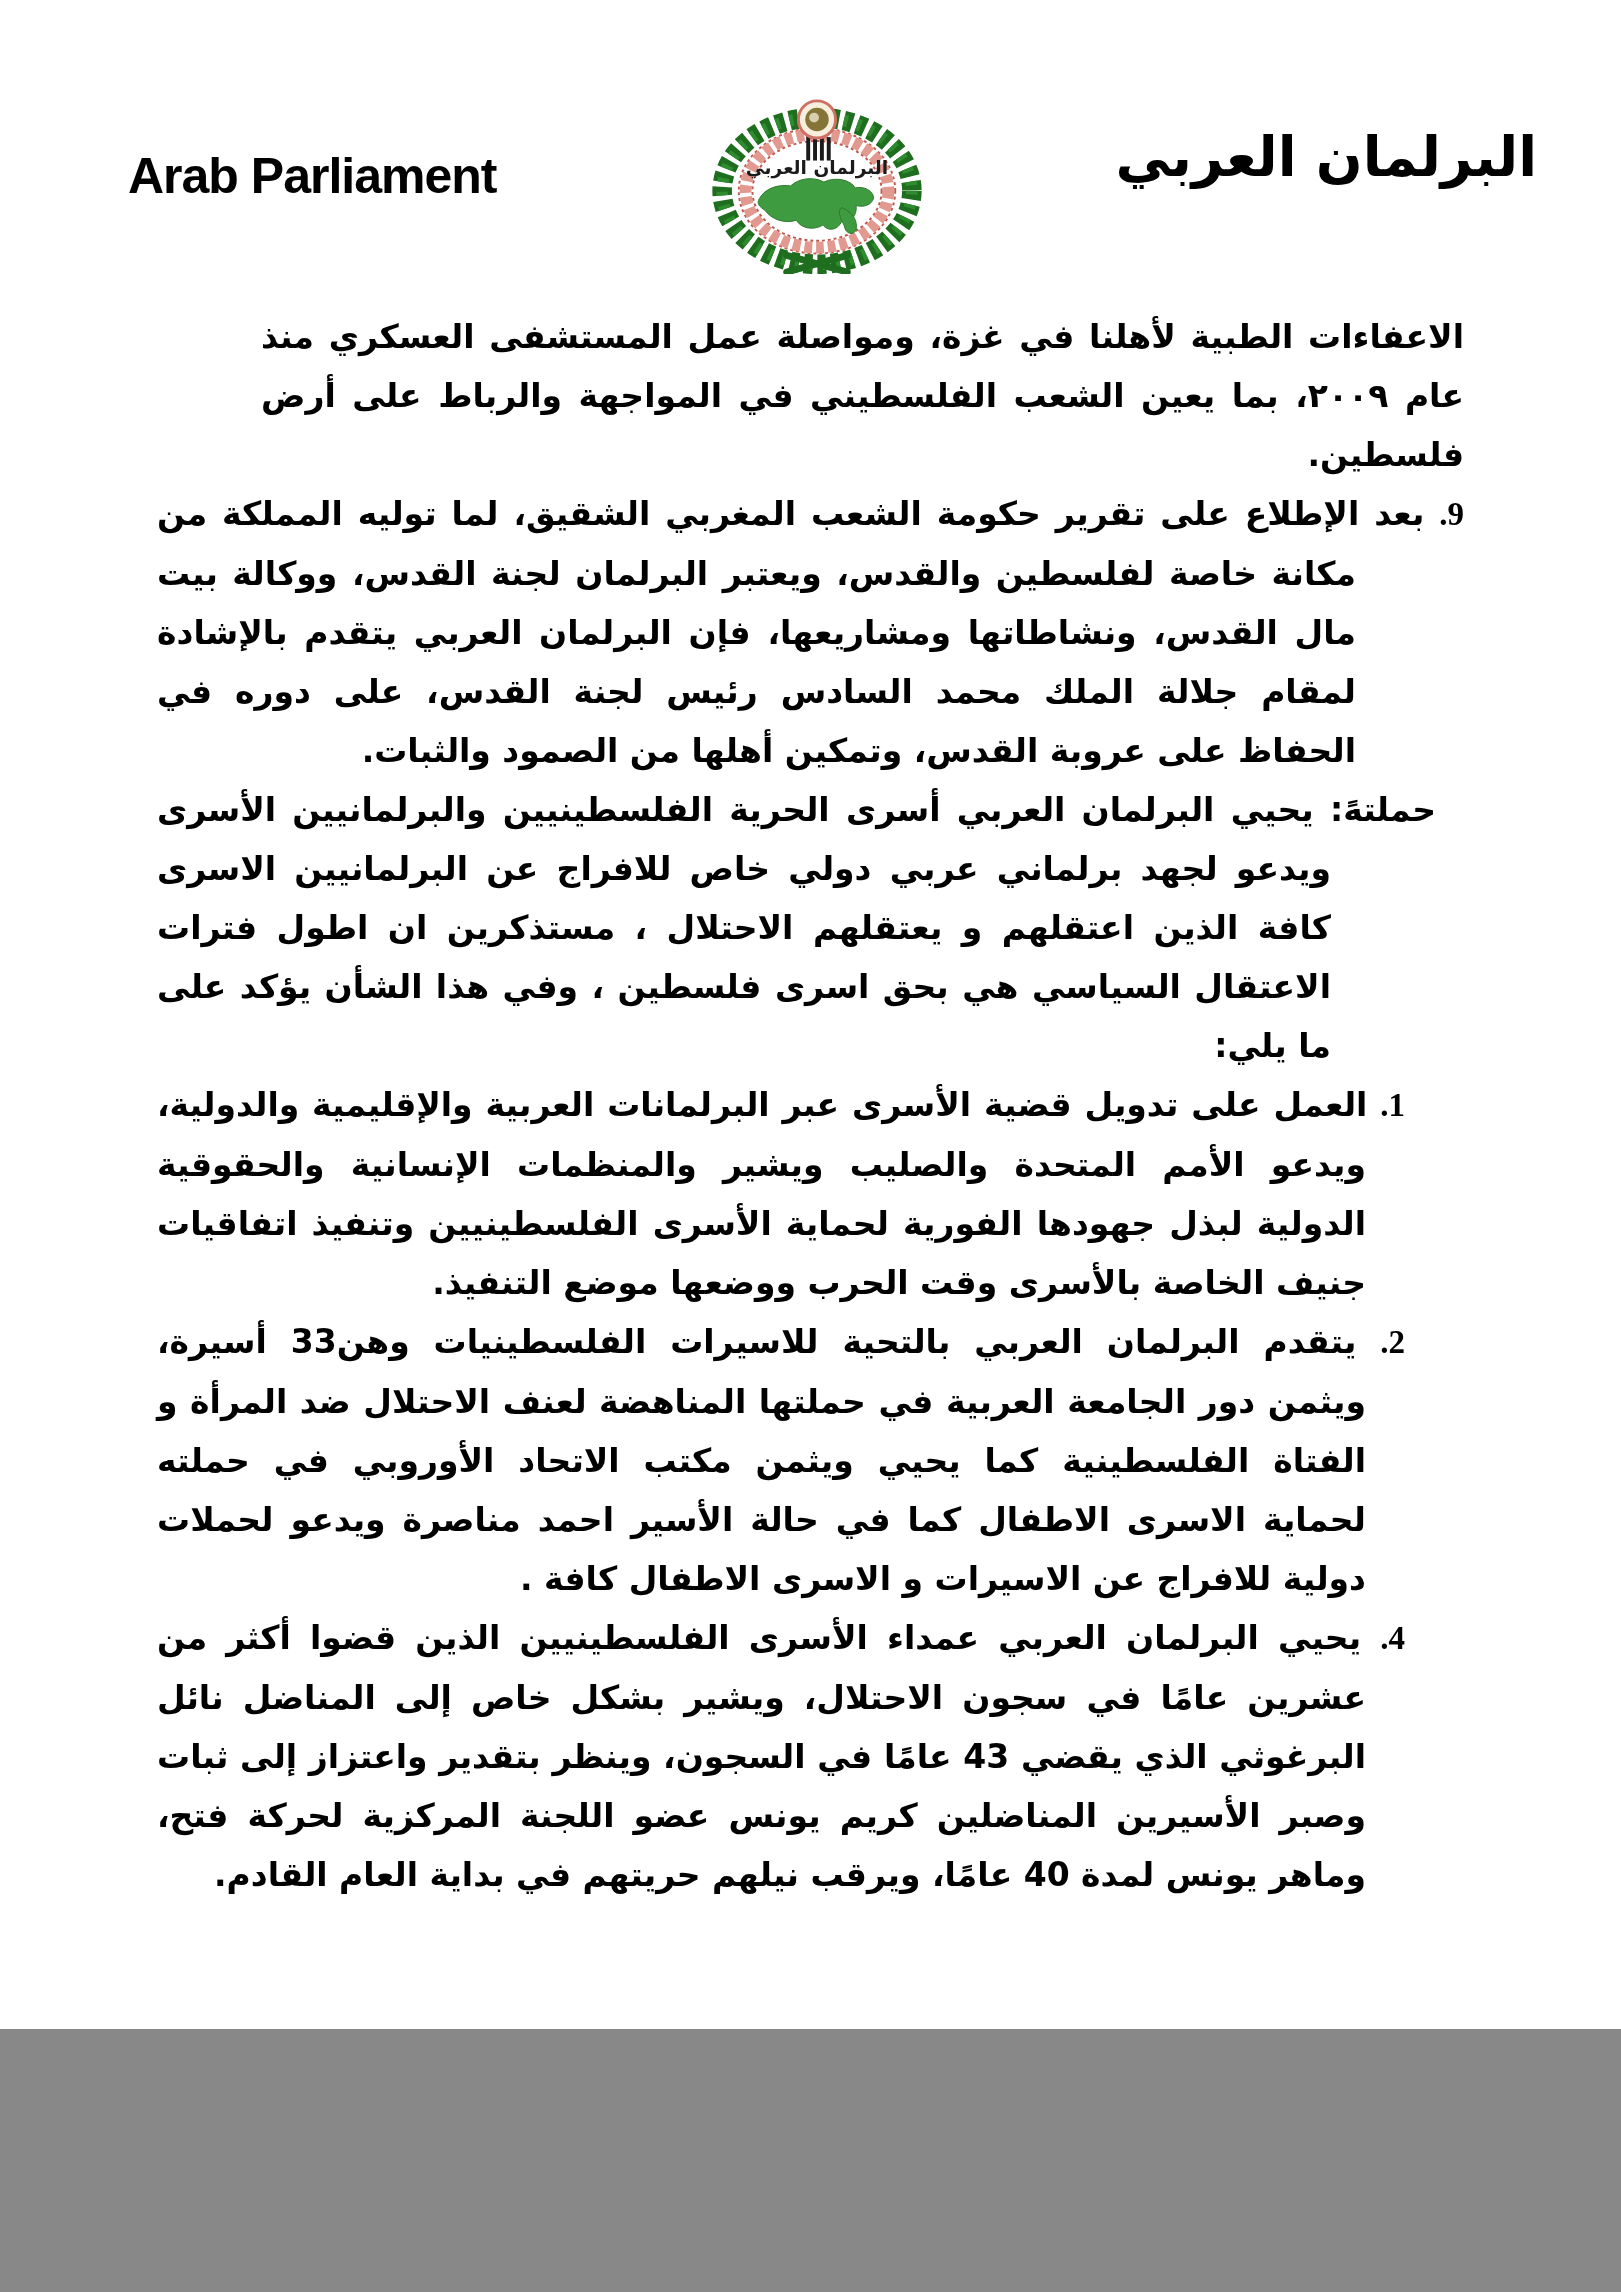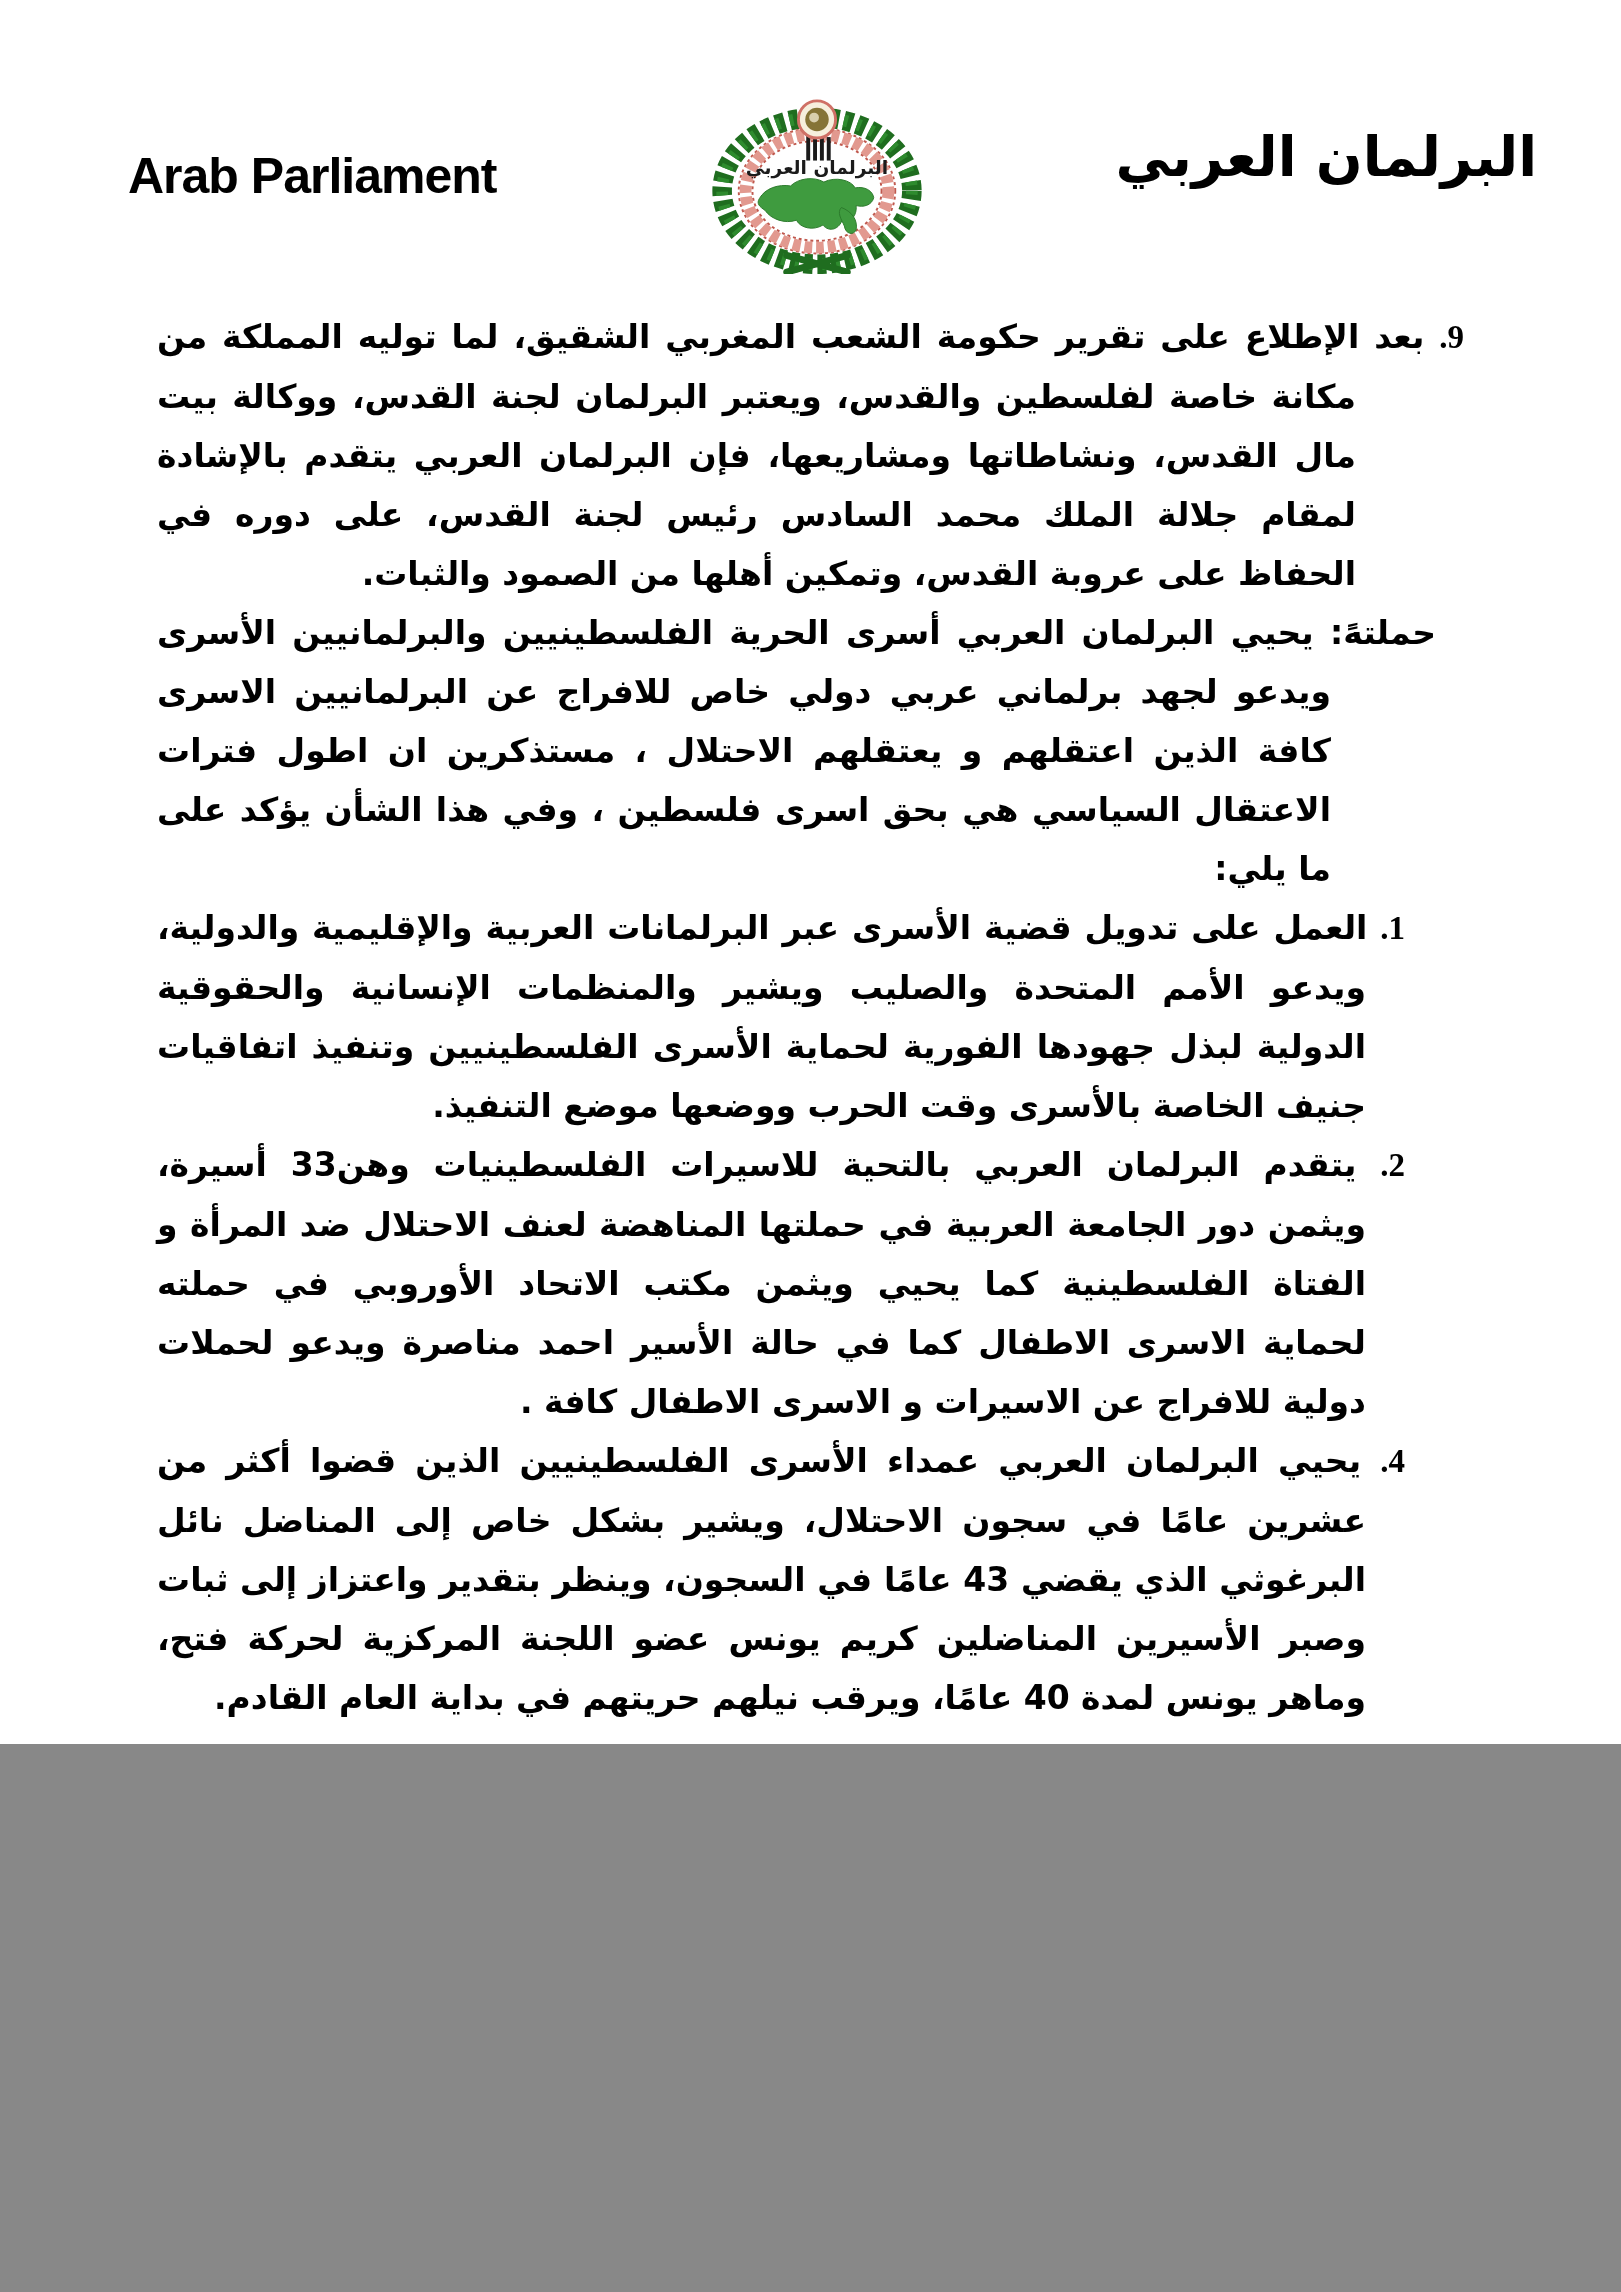--- a/index.html
+++ b/index.html
@@ -1,18 +1,18 @@
 <!DOCTYPE html>
 <html><head>
 <meta charset="utf-8">
 <style>
   html,body{margin:0;padding:0;background:#888;}
   .page{
     position:relative;
-    width:1621px;height:1744px;
+    width:1621px;height:2029px;
     background:#ffffff;
     margin:0 auto;
     overflow:hidden;
     font-family:"DejaVu Sans",sans-serif;
     color:#000;
   }
   
   .title-en{
     position:absolute;left:128px;top:147px;
     font-family:"Liberation Sans","DejaVu Sans",sans-serif;
@@ -86,20 +86,21 @@
 
     <circle cx="111" cy="24" r="19" fill="#f6efdd" stroke="#cf7066" stroke-width="3"></circle>
     <circle cx="111" cy="24" r="12" fill="#857437"></circle>
     <circle cx="108" cy="22" r="5" fill="#d8cfae"></circle>
   </svg>
 
   <div class="title-ar">البرلمان العربي</div>
 
   <div class="doc-body">
 
+    <p class="para-cont">الاعفاءات الطبية لأهلنا في غزة، ومواصلة عمل المستشفى العسكري منذ عام ٢٠٠٩، بما يعين الشعب الفلسطيني في المواجهة والرباط على أرض فلسطين.</p>
 
     <p class="item-nine"><span class="num">9.</span> <span>بعد الإطلاع على تقرير حكومة الشعب المغربي الشقيق، لما توليه المملكة من مكانة خاصة لفلسطين والقدس، ويعتبر البرلمان لجنة القدس، ووكالة بيت مال القدس، ونشاطاتها ومشاريعها، فإن البرلمان العربي يتقدم بالإشادة لمقام جلالة الملك محمد السادس رئيس لجنة القدس، على دوره في الحفاظ على عروبة القدس، وتمكين أهلها من الصمود والثبات.</span></p>
 
     <p class="section-five"><span class="sec-label">حملتهً:</span> <span>يحيي البرلمان العربي أسرى الحرية الفلسطينيين والبرلمانيين الأسرى ويدعو لجهد برلماني عربي دولي خاص للافراج عن البرلمانيين الاسرى كافة الذين اعتقلهم و يعتقلهم الاحتلال ، مستذكرين ان اطول فترات الاعتقال السياسي هي بحق اسرى فلسطين ، وفي هذا الشأن يؤكد على ما يلي:</span></p>
 
     <p class="list-item"><span class="num">1.</span> <span>العمل على تدويل قضية الأسرى عبر البرلمانات العربية والإقليمية والدولية، ويدعو الأمم المتحدة والصليب ويشير والمنظمات الإنسانية والحقوقية الدولية لبذل جهودها الفورية لحماية الأسرى الفلسطينيين وتنفيذ اتفاقيات جنيف الخاصة بالأسرى وقت الحرب ووضعها موضع التنفيذ.</span></p>
 
     <p class="list-item"><span class="num">2.</span> <span>يتقدم البرلمان العربي بالتحية للاسيرات الفلسطينيات وهن33 أسيرة، ويثمن دور الجامعة العربية في حملتها المناهضة لعنف الاحتلال ضد المرأة و الفتاة الفلسطينية كما يحيي ويثمن مكتب الاتحاد الأوروبي في حملته لحماية الاسرى الاطفال كما في حالة الأسير احمد مناصرة ويدعو لحملات دولية للافراج عن الاسيرات و الاسرى الاطفال كافة .</span></p>
 
 

